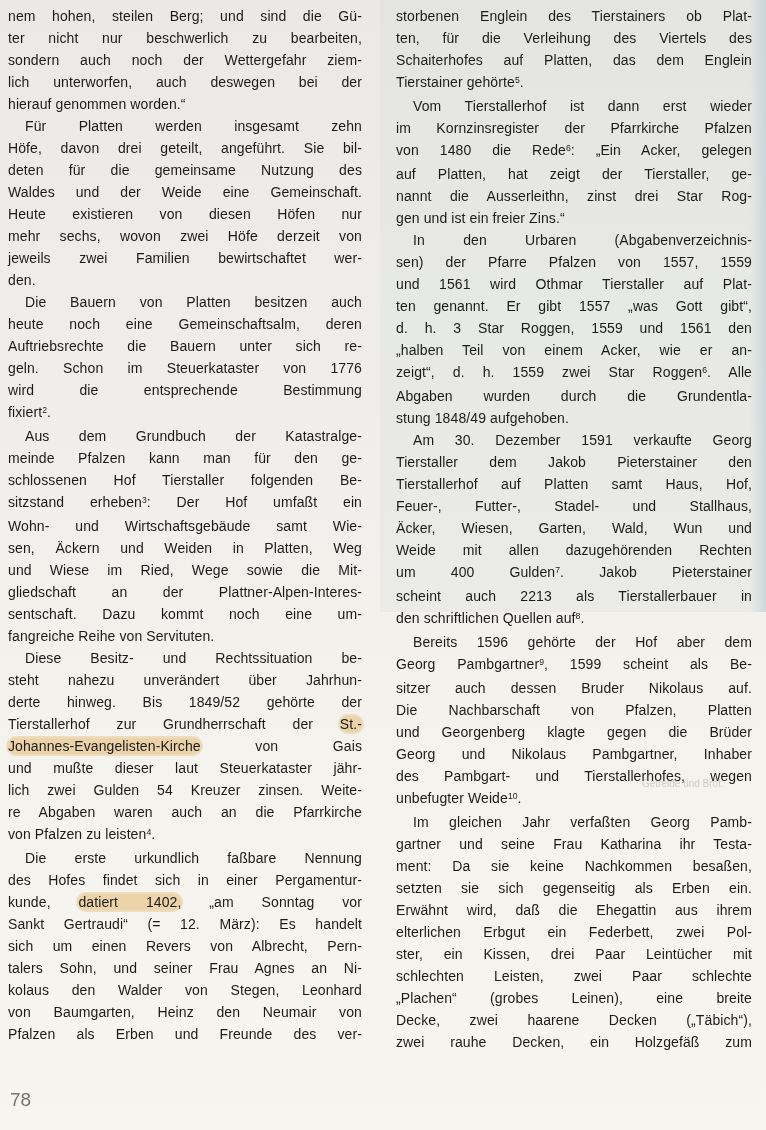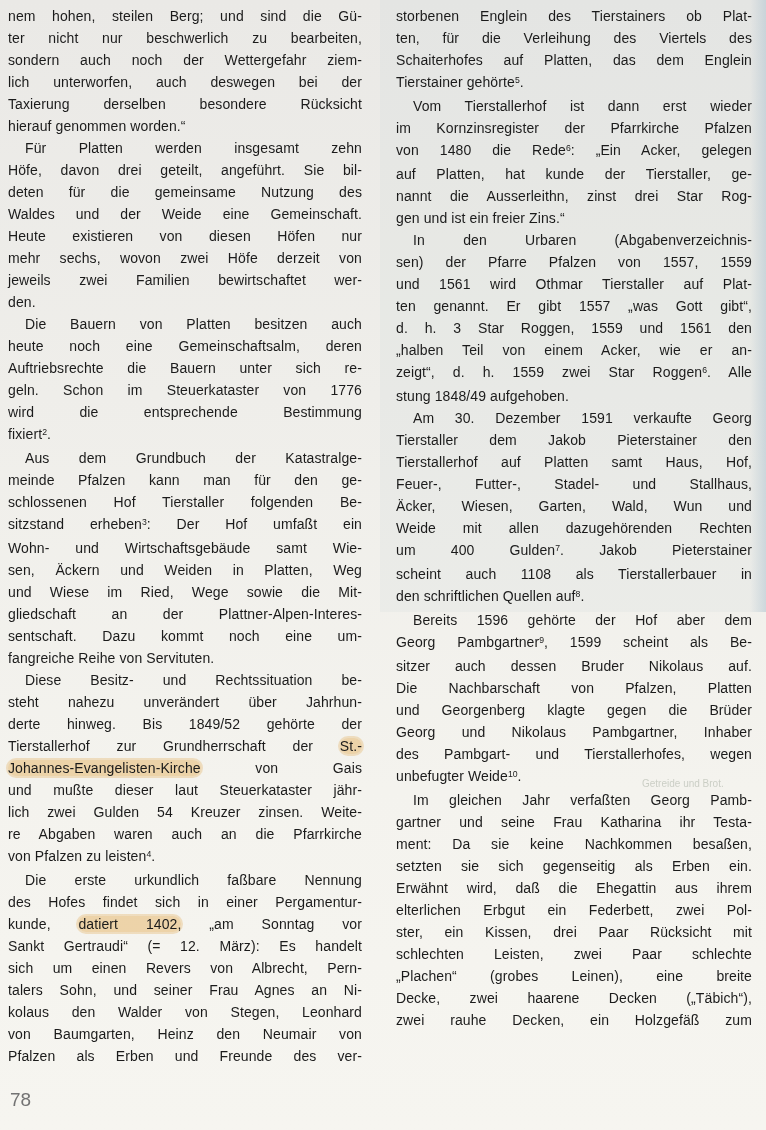--- a/index.html
+++ b/index.html
@@ -84,21 +84,20 @@
 <div class="page">
   <div class="tint-upper-right"></div>
   <div class="edge-band"></div>
 
   <div class="col col-left" id="column-0">
       <div class="para">
         <div class="line"><span>nem hohen, steilen Berg; und sind die Gü-</span></div>
         <div class="line"><span>ter nicht nur beschwerlich zu bearbeiten,</span></div>
         <div class="line"><span>sondern auch noch der Wettergefahr ziem-</span></div>
         <div class="line"><span>lich unterworfen, auch deswegen bei der</span></div>
-        <div class="line"><span>Taxierung derselben besondere Rücksicht</span></div>
         <div class="line endline"><span>hierauf genommen worden.“</span></div>
       </div>
       <div class="para">
         <div class="line indent"><span>Für Platten werden insgesamt zehn</span></div>
         <div class="line"><span>Höfe, davon drei geteilt, angeführt. Sie bil-</span></div>
         <div class="line"><span>deten für die gemeinsame Nutzung des</span></div>
         <div class="line"><span>Waldes und der Weide eine Gemeinschaft.</span></div>
         <div class="line"><span>Heute existieren von diesen Höfen nur</span></div>
         <div class="line"><span>mehr sechs, wovon zwei Höfe derzeit von</span></div>
         <div class="line"><span>jeweils zwei Familien bewirtschaftet wer-</span></div>
@@ -151,63 +150,64 @@
       <div class="para">
         <div class="line"><span>storbenen Englein des Tierstainers ob Plat-</span></div>
         <div class="line"><span>ten, für die Verleihung des Viertels des</span></div>
         <div class="line"><span>Schaiterhofes auf Platten, das dem Englein</span></div>
         <div class="line endline"><span>Tierstainer gehörte</span><span class="sup">5</span><span>.</span></div>
       </div>
       <div class="para">
         <div class="line indent"><span>Vom Tierstallerhof ist dann erst wieder</span></div>
         <div class="line"><span>im Kornzinsregister der Pfarrkirche Pfalzen</span></div>
         <div class="line"><span>von 1480 die Rede</span><span class="sup">6</span><span>: „Ein Acker, gelegen</span></div>
-        <div class="line"><span>auf Platten, hat kunde der Tierstaller, ge-</span></div>
+        <div class="line"><span>auf Platten, hat zeigt der Tierstaller, ge-</span></div>
         <div class="line"><span>nannt die Ausserleithn, zinst drei Star Rog-</span></div>
         <div class="line endline"><span>gen und ist ein freier Zins.“</span></div>
       </div>
       <div class="para">
         <div class="line indent"><span>In den Urbaren (Abgabenverzeichnis-</span></div>
         <div class="line"><span>sen) der Pfarre Pfalzen von 1557, 1559</span></div>
         <div class="line"><span>und 1561 wird Othmar Tierstaller auf Plat-</span></div>
         <div class="line"><span>ten genannt. Er gibt 1557 „was Gott gibt“,</span></div>
         <div class="line"><span>d. h. 3 Star Roggen, 1559 und 1561 den</span></div>
         <div class="line"><span>„halben Teil von einem Acker, wie er an-</span></div>
         <div class="line"><span>zeigt“, d. h. 1559 zwei Star Roggen</span><span class="sup">6</span><span>. Alle</span></div>
+        <div class="line"><span>Abgaben wurden durch die Grundentla-</span></div>
         <div class="line endline"><span>stung 1848/49 aufgehoben.</span></div>
       </div>
       <div class="para">
         <div class="line indent"><span>Am 30. Dezember 1591 verkaufte Georg</span></div>
         <div class="line"><span>Tierstaller dem Jakob Pieterstainer den</span></div>
         <div class="line"><span>Tierstallerhof auf Platten samt Haus, Hof,</span></div>
         <div class="line"><span>Feuer-, Futter-, Stadel- und Stallhaus,</span></div>
         <div class="line"><span>Äcker, Wiesen, Garten, Wald, Wun und</span></div>
         <div class="line"><span>Weide mit allen dazugehörenden Rechten</span></div>
         <div class="line"><span>um 400 Gulden</span><span class="sup">7</span><span>. Jakob Pieterstainer</span></div>
-        <div class="line"><span>scheint auch 1108 als Tierstallerbauer in</span></div>
+        <div class="line"><span>scheint auch 2213 als Tierstallerbauer in</span></div>
         <div class="line endline"><span>den schriftlichen Quellen auf</span><span class="sup">8</span><span>.</span></div>
       </div>
       <div class="para">
         <div class="line indent"><span>Bereits 1596 gehörte der Hof aber dem</span></div>
         <div class="line"><span>Georg Pambgartner</span><span class="sup">9</span><span>, 1599 scheint als Be-</span></div>
         <div class="line"><span>sitzer auch dessen Bruder Nikolaus auf.</span></div>
         <div class="line"><span>Die Nachbarschaft von Pfalzen, Platten</span></div>
         <div class="line"><span>und Georgenberg klagte gegen die Brüder</span></div>
         <div class="line"><span>Georg und Nikolaus Pambgartner, Inhaber</span></div>
         <div class="line"><span>des Pambgart- und Tierstallerhofes, wegen</span></div>
         <div class="line endline"><span>unbefugter Weide</span><span class="sup">10</span><span>.</span></div>
       </div>
       <div class="para">
         <div class="line indent"><span>Im gleichen Jahr verfaßten Georg Pamb-</span></div>
         <div class="line"><span>gartner und seine Frau Katharina ihr Testa-</span></div>
         <div class="line"><span>ment: Da sie keine Nachkommen besaßen,</span></div>
         <div class="line"><span>setzten sie sich gegenseitig als Erben ein.</span></div>
         <div class="line"><span>Erwähnt wird, daß die Ehegattin aus ihrem</span></div>
         <div class="line"><span>elterlichen Erbgut ein Federbett, zwei Pol-</span></div>
-        <div class="line"><span>ster, ein Kissen, drei Paar Rücksicht mit</span></div>
+        <div class="line"><span>ster, ein Kissen, drei Paar Leintücher mit</span></div>
         <div class="line"><span>schlechten Leisten, zwei Paar schlechte</span></div>
         <div class="line"><span>„Plachen“ (grobes Leinen), eine breite</span></div>
         <div class="line"><span>Decke, zwei haarene Decken („Täbich“),</span></div>
         <div class="line"><span>zwei rauhe Decken, ein Holzgefäß zum</span></div>
       </div>
     </div>
 
   <div id="bleed-layer">
       <div class="bleed-fragment" style="left: 642px; top: 778px;">Getreide und Brot.</div>
     </div>

